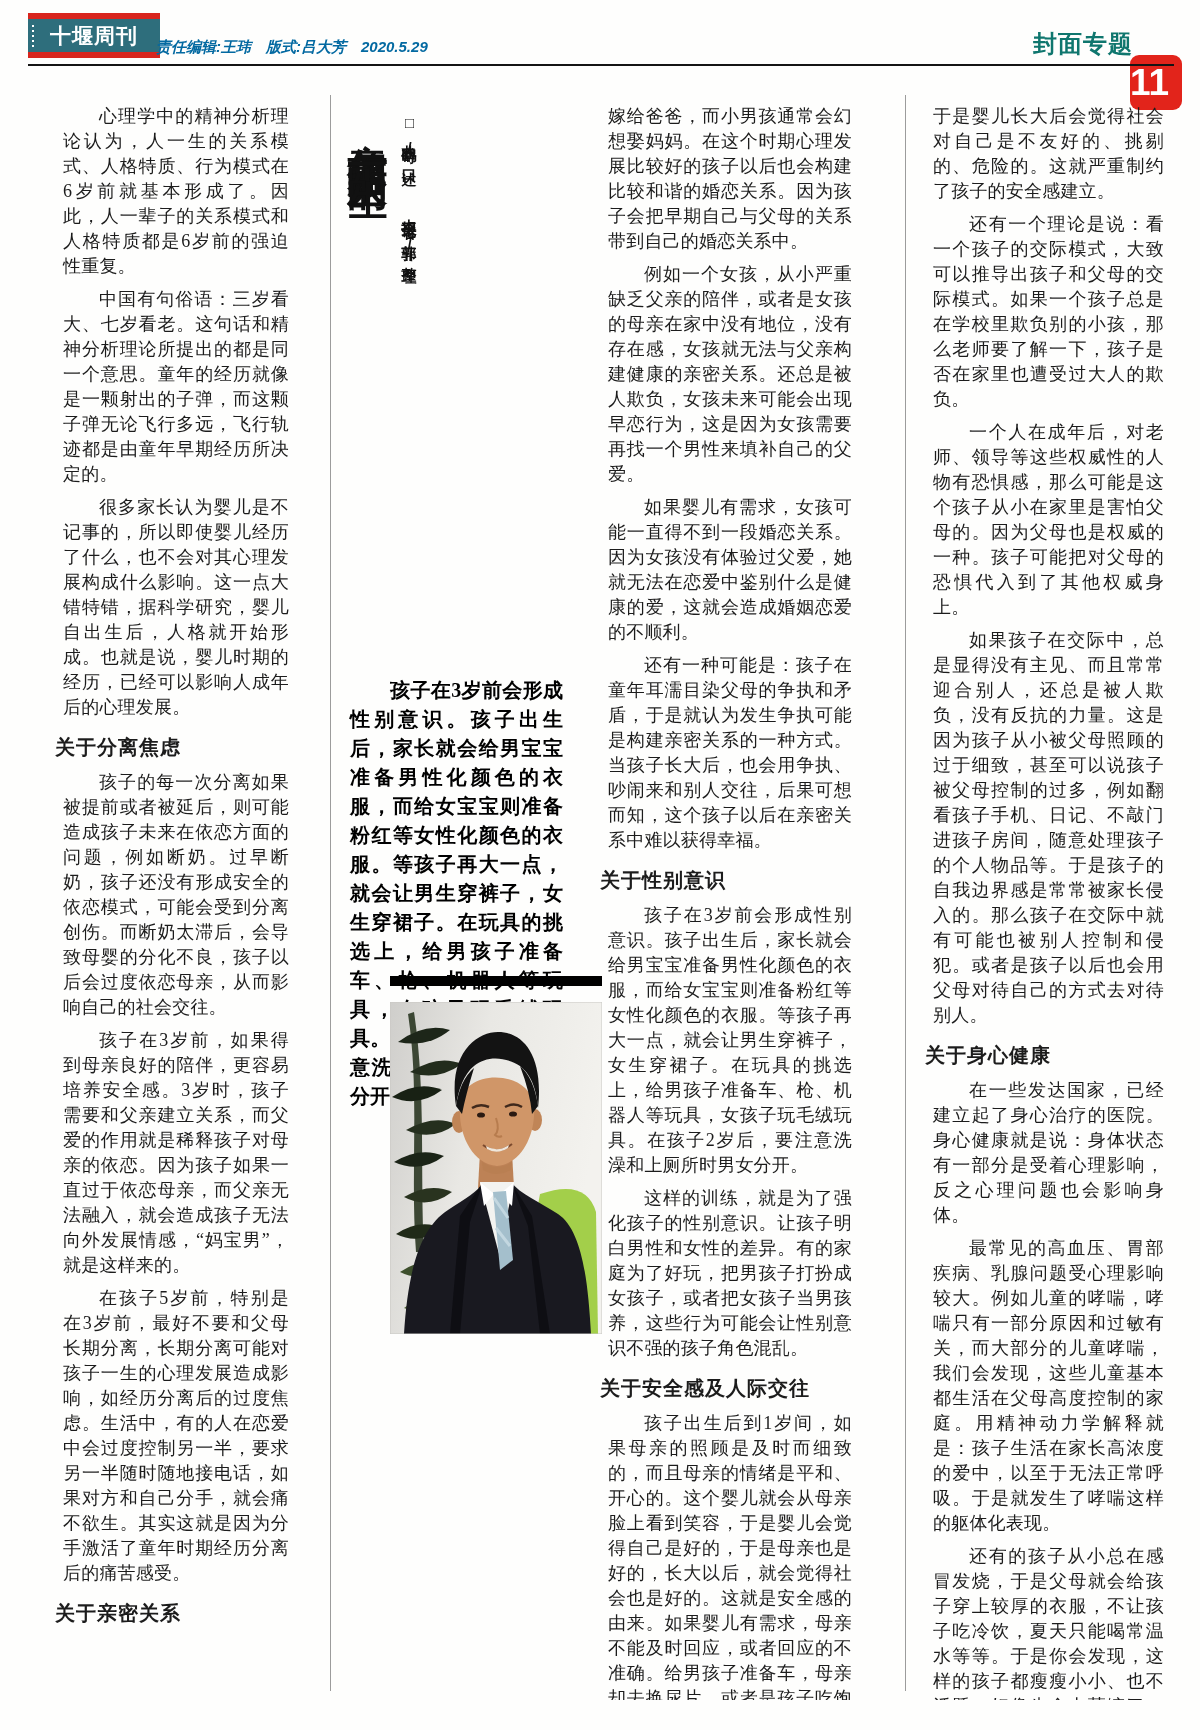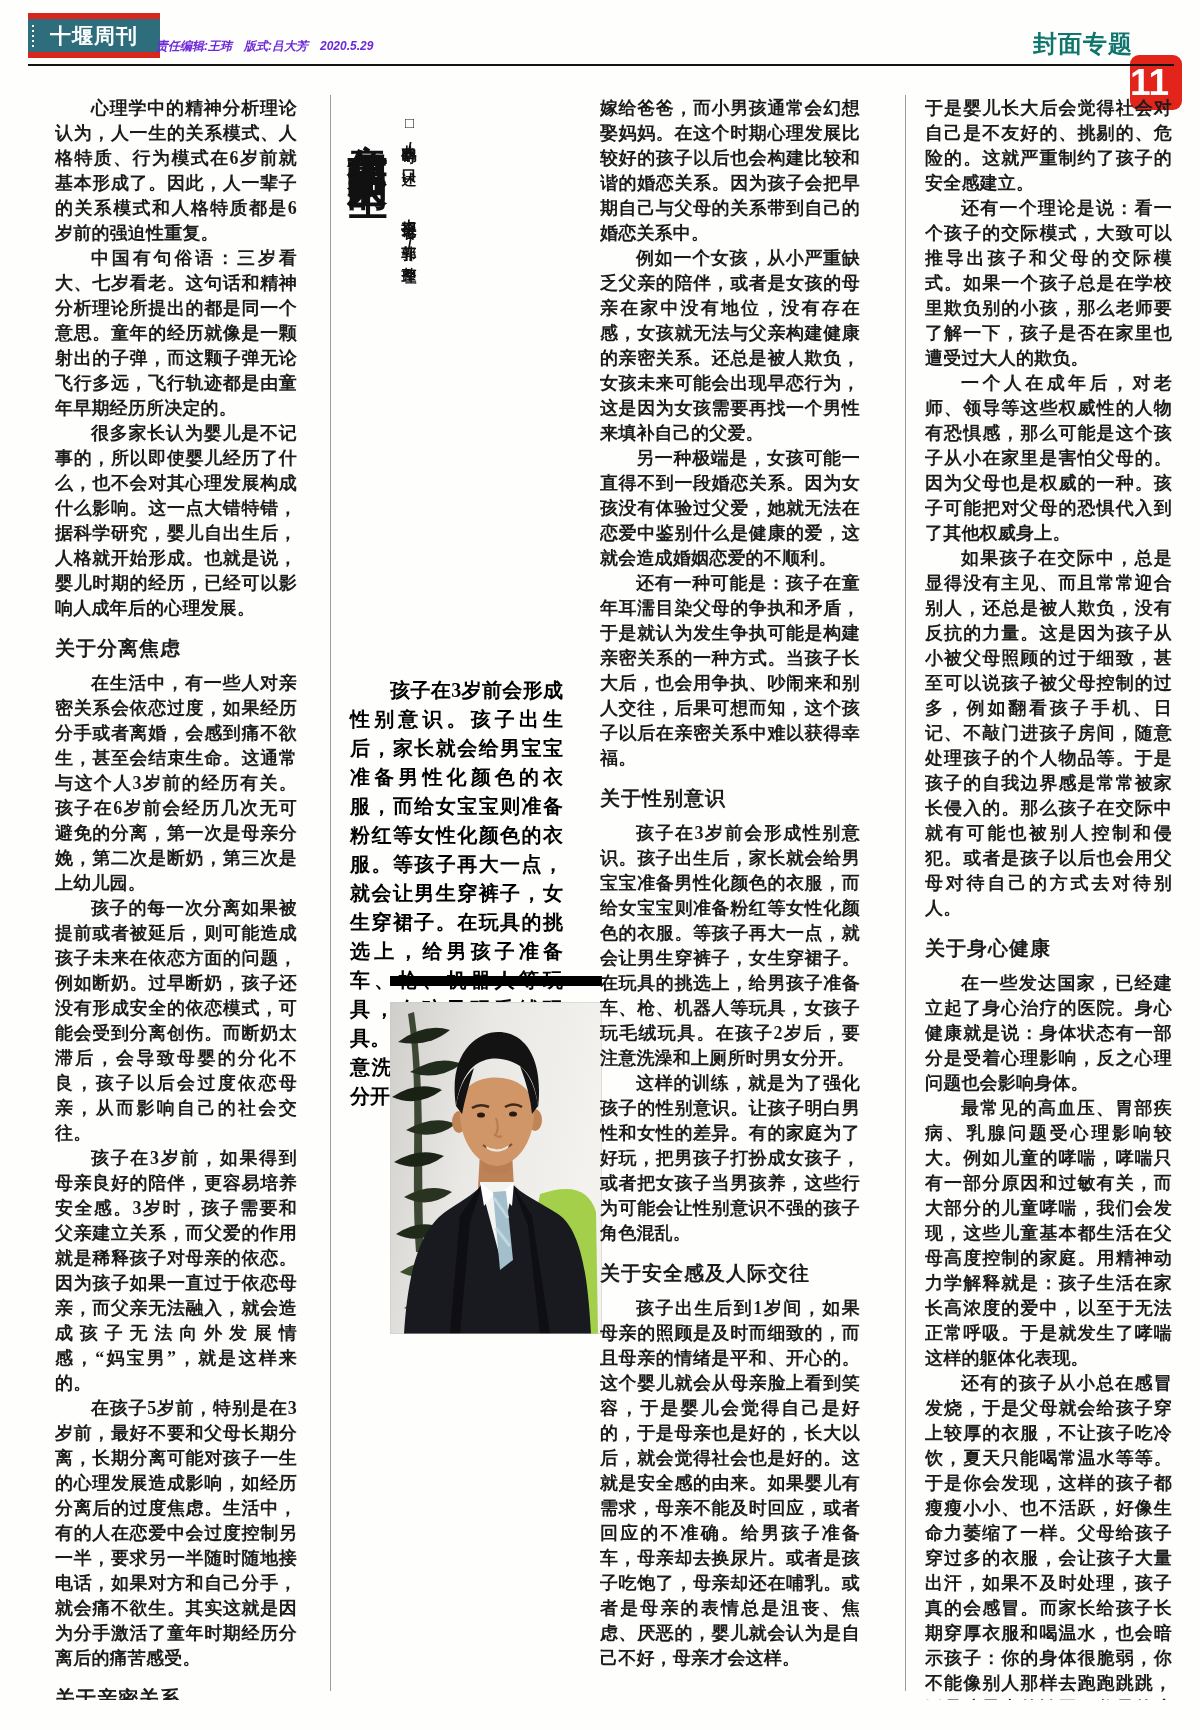--- a/index.html
+++ b/index.html
@@ -17,21 +17,21 @@
   }
   .masthead-title {
     color:#fff; font-size:21px; font-weight:bold; letter-spacing:1px;
     font-family:"Liberation Serif", serif; white-space:nowrap;
   }
   .masthead-dots { position:absolute; left:4px; top:6px; display:flex; flex-direction:column; gap:3px; }
   .masthead-dots i { display:block; width:2px; height:2px; background:#fff; }
   .editor-line {
     position:absolute; left:156px; top:38px;
     font-family:"Liberation Sans", sans-serif; font-weight:bold; font-style:italic;
-    font-size:12px; color:#6d28d9; white-space:nowrap;
+    font-size:15px; color:#0369a1; white-space:nowrap;
   }
   .section-label {
     position:absolute; left:1033px; top:28px;
     font-family:"Liberation Sans", sans-serif; font-weight:bold; font-size:24px;
     letter-spacing:1px; color:#0f766e;
   }
   .page-num-box {
     position:absolute; left:1130px; top:7px; width:52px; height:55px;
     background:#e2241b; border-radius:9px; display:flex; align-items:center; margin-top:48px;
   }
@@ -43,21 +43,21 @@
   
   .vrule { position:absolute; top:95px; width:1px; height:1596px; background:#9c9c9c; }
   .vrule.left  { left:330px; }
   .vrule.right { left:905px; }
 
   
   .col {
     position:absolute; top:96px; text-align:justify;
     font-size:18px; line-height:25px; letter-spacing:0.2px; overflow:hidden;
   }
-  .col p { margin:0; text-indent:2em;font-weight:bold; }
+  .col p { margin:8px; text-indent:2em; }
   .col h3 {
     font-family:"Liberation Sans", sans-serif; font-size:20px; font-weight:bold;
     margin:15px 0 10px 0; text-indent:0; letter-spacing:1px;
   }
   #col1 { left:55px;  width:242px; height:1604px; }
   #col3 { left:600px; width:260px; height:1604px; }
   #col4 { left:925px; width:247px; height:1604px; }
 
   
   .v-title {
@@ -108,21 +108,20 @@
   <div class="header-rule"></div>
 
   <div class="vrule left"></div>
   <div class="vrule right"></div>
 
   <div class="col" id="col1">
     <p>心理学中的精神分析理论认为，人一生的关系模式、人格特质、行为模式在6岁前就基本形成了。因此，人一辈子的关系模式和人格特质都是6岁前的强迫性重复。</p>
     <p>中国有句俗语：三岁看大、七岁看老。这句话和精神分析理论所提出的都是同一个意思。童年的经历就像是一颗射出的子弹，而这颗子弹无论飞行多远，飞行轨迹都是由童年早期经历所决定的。</p>
     <p>很多家长认为婴儿是不记事的，所以即使婴儿经历了什么，也不会对其心理发展构成什么影响。这一点大错特错，据科学研究，婴儿自出生后，人格就开始形成。也就是说，婴儿时期的经历，已经可以影响人成年后的心理发展。</p>
     <h3>关于分离焦虑</h3>
-    <p>在生活中，有一些人对亲密关系会依恋过度，如果经历分手或者离婚，会感到痛不欲生，甚至会结束生命。这通常与这个人3岁前的经历有关。孩子在6岁前会经历几次无可避免的分离，第一次是母亲分娩，第二次是断奶，第三次是上幼儿园。</p>
     <p>孩子的每一次分离如果被提前或者被延后，则可能造成孩子未来在依恋方面的问题，例如断奶。过早断奶，孩子还没有形成安全的依恋模式，可能会受到分离创伤。而断奶太滞后，会导致母婴的分化不良，孩子以后会过度依恋母亲，从而影响自己的社会交往。</p>
     <p>孩子在3岁前，如果得到母亲良好的陪伴，更容易培养安全感。3岁时，孩子需要和父亲建立关系，而父爱的作用就是稀释孩子对母亲的依恋。因为孩子如果一直过于依恋母亲，而父亲无法融入，就会造成孩子无法向外发展情感，“妈宝男”，就是这样来的。</p>
     <p>在孩子5岁前，特别是在3岁前，最好不要和父母长期分离，长期分离可能对孩子一生的心理发展造成影响，如经历分离后的过度焦虑。生活中，有的人在恋爱中会过度控制另一半，要求另一半随时随地接电话，如果对方和自己分手，就会痛不欲生。其实这就是因为分手激活了童年时期经历分离后的痛苦感受。</p>
     <h3>关于亲密关系</h3>
 
   </div>
 
   <div class="v-title">童年如何影响人的一生</div>
   <div class="v-byline">
     <span>□曲鹞奇/口述</span>
@@ -195,21 +194,21 @@
         <path d="M92,160 Q107,170 122,160 L121,168 Q107,176 93,168 Z" fill="#b97f52"></path>
       </g>
 
       <rect x="0" y="0" width="212" height="332" fill="none" stroke="#c9c8c4" stroke-width="1"></rect>
     </svg>
   </div>
 
   <div class="col" id="col3">
     <p style="text-indent:0;">嫁给爸爸，而小男孩通常会幻想娶妈妈。在这个时期心理发展比较好的孩子以后也会构建比较和谐的婚恋关系。因为孩子会把早期自己与父母的关系带到自己的婚恋关系中。</p>
     <p>例如一个女孩，从小严重缺乏父亲的陪伴，或者是女孩的母亲在家中没有地位，没有存在感，女孩就无法与父亲构建健康的亲密关系。还总是被人欺负，女孩未来可能会出现早恋行为，这是因为女孩需要再找一个男性来填补自己的父爱。</p>
-    <p>另一种极端是，女孩可能一直得不到一段婚恋关系。因为女孩没有体验过父爱，她就无法在恋爱中鉴别什么是健康的爱，这就会造成婚姻恋爱的不顺利。</p>
+    <p>如果婴儿有需求，女孩可能一直得不到一段婚恋关系。因为女孩没有体验过父爱，她就无法在恋爱中鉴别什么是健康的爱，这就会造成婚姻恋爱的不顺利。</p>
     <p>还有一种可能是：孩子在童年耳濡目染父母的争执和矛盾，于是就认为发生争执可能是构建亲密关系的一种方式。当孩子长大后，也会用争执、吵闹来和别人交往，后果可想而知，这个孩子以后在亲密关系中难以获得幸福。</p>
     <h3>关于性别意识</h3>
     <p>孩子在3岁前会形成性别意识。孩子出生后，家长就会给男宝宝准备男性化颜色的衣服，而给女宝宝则准备粉红等女性化颜色的衣服。等孩子再大一点，就会让男生穿裤子，女生穿裙子。在玩具的挑选上，给男孩子准备车、枪、机器人等玩具，女孩子玩毛绒玩具。在孩子2岁后，要注意洗澡和上厕所时男女分开。</p>
     <p>这样的训练，就是为了强化孩子的性别意识。让孩子明白男性和女性的差异。有的家庭为了好玩，把男孩子打扮成女孩子，或者把女孩子当男孩养，这些行为可能会让性别意识不强的孩子角色混乱。</p>
     <h3>关于安全感及人际交往</h3>
     <p>孩子出生后到1岁间，如果母亲的照顾是及时而细致的，而且母亲的情绪是平和、开心的。这个婴儿就会从母亲脸上看到笑容，于是婴儿会觉得自己是好的，于是母亲也是好的，长大以后，就会觉得社会也是好的。这就是安全感的由来。如果婴儿有需求，母亲不能及时回应，或者回应的不准确。给男孩子准备车，母亲却去换尿片。或者是孩子吃饱了，母亲却还在哺乳。或者是母亲的表情总是沮丧、焦虑、厌恶的，婴儿就会认为是自己不好，母亲才会这样。</p>
   </div>
 
   <div class="col" id="col4">
     <p style="text-indent:0;">于是婴儿长大后会觉得社会对自己是不友好的、挑剔的、危险的。这就严重制约了孩子的安全感建立。</p>

